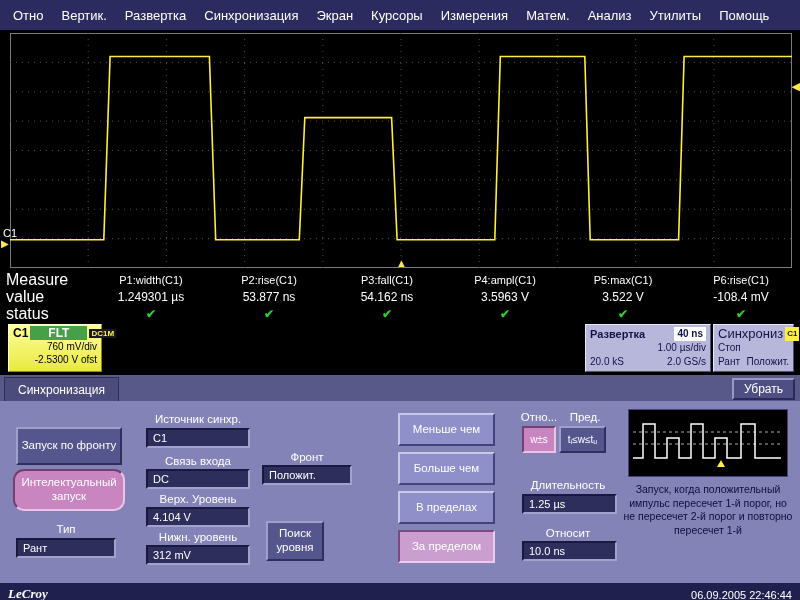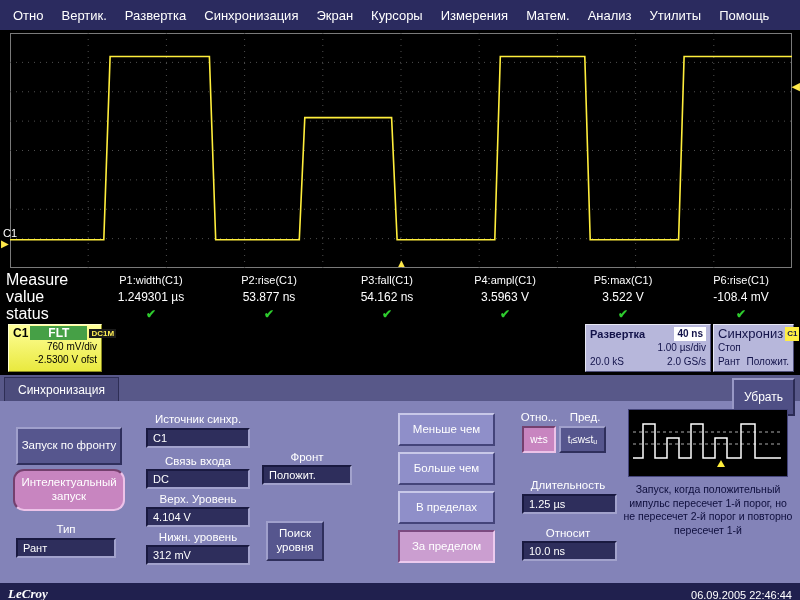--- a/index.html
+++ b/index.html
@@ -44,21 +44,21 @@
   .chip-white{background:#fff;padding:0 3px;font-weight:bold;}
   .chip-c1{background:#ffee44;padding:0 2px;font-weight:bold;font-size:8px;}
   .chip-dc{background:#fff;padding:0 2px;font-weight:bold;font-size:8px;}
 
   
   .dialog{position:absolute;top:375px;left:0;width:800px;height:208px;background:#8383b8;}
   .tabbar{position:absolute;top:0;left:0;width:800px;height:26px;background:#585889;display:flex;align-items:flex-end;padding-left:4px;}
   .tab{font-size:12px;color:#fff;padding:5px 13px 4px;margin-right:2px;cursor:default;}
   .tab.inactive{background:#4c4c7c;border:1px solid #2e2e55;border-bottom:none;}
   .tab.active{background:#8383b8;border:1px solid #c9c9e4;border-bottom:none;}
-  .close-btn{position:absolute;right:5px;top:3px;background:#4f4f85;border:2px solid;border-color:#9898c6 #2b2b55 #2b2b55 #9898c6;color:#fff;font-size:12px;padding:10px 10px;margin-left:30px;}
+  .close-btn{position:absolute;right:5px;top:3px;background:#4f4f85;border:2px solid;border-color:#9898c6 #2b2b55 #2b2b55 #9898c6;color:#fff;font-size:12px;padding:2px 10px;margin-left:30px;}
 
   .dlg-label{position:absolute;color:#fff;font-size:11.5px;text-align:center;}
   .field{position:absolute;background:#2e2e5c;color:#fff;font-size:11px;border:2px solid;border-color:#191940 #a2a2cc #a2a2cc #191940;display:flex;align-items:center;padding:0 5px;height:20px;}
   .btn{position:absolute;color:#fff;text-align:center;display:flex;align-items:center;justify-content:center;border:2px solid;font-size:11.5px;line-height:1.2;padding:2px;}
   .btn-dark{background:#56568e;border-color:#a0a0cc #2f2f5c #2f2f5c #a0a0cc;}
   .btn-pink{background:#c885c0;border-color:#74406e #ecc2e8 #ecc2e8 #74406e;}
   .btn-cond{background:#8f8fc9;border-color:#c8c8e8 #44447a #44447a #c8c8e8;}
   .btn-cond-active{background:#cb9ed0;border-color:#7c4a80 #eccaee #eccaee #7c4a80;}
 
   .diagram{position:absolute;left:628px;top:34px;width:160px;height:68px;background:#000;border:1px solid #44447a;}

